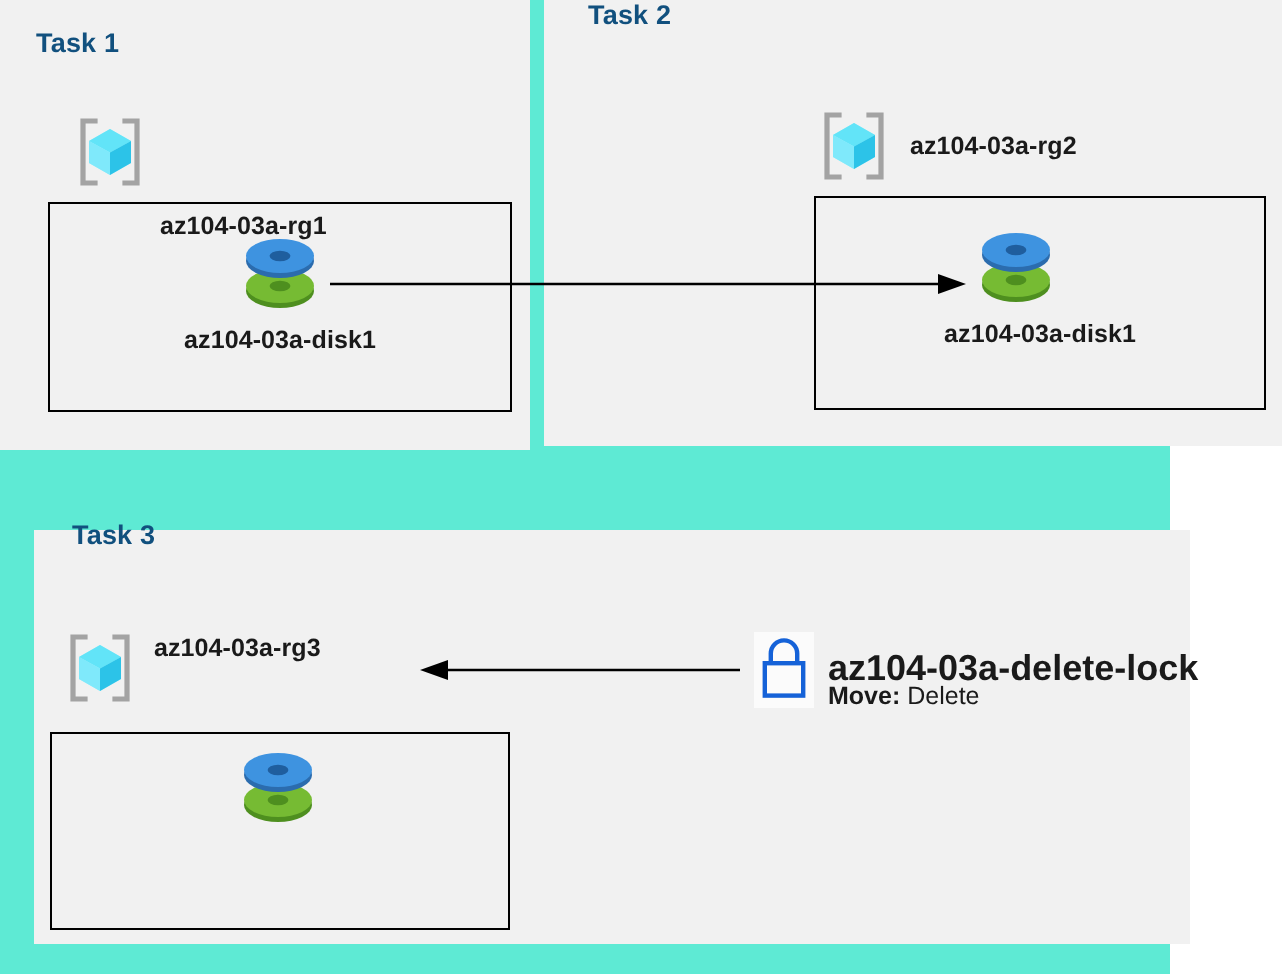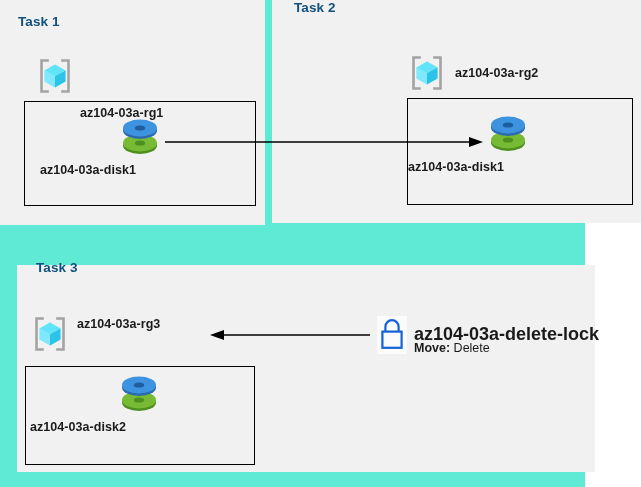--- a/index.html
+++ b/index.html
@@ -44,20 +44,21 @@
   }
   .node-label {
     position: absolute;
     color: #1a1a1a;
     font-weight: bold;
     font-size: 12.5px;
     white-space: nowrap;
     letter-spacing: 0.05px;
   }
   .node-label.centered {
+    text-align: center;
   }
   .lock-title {
     position: absolute;
     color: #1a1a1a;
     font-weight: bold;
     font-size: 18px;
     white-space: nowrap;
   }
   .lock-type {
     position: absolute;
@@ -176,21 +177,20 @@
   <div class="icon" style="left:118px; top:373px; width:42px; height:40px;">
     <svg width="42" height="40" viewBox="0 0 42 40">
       <ellipse cx="21" cy="29.5" rx="17" ry="8.5" fill="#4e8f1f"></ellipse>
       <ellipse cx="21" cy="27" rx="17" ry="8.5" fill="#76bb33"></ellipse>
       <ellipse cx="21" cy="27" rx="5.2" ry="2.6" fill="#4e8f1f"></ellipse>
       <ellipse cx="21" cy="14.5" rx="17" ry="8.5" fill="#2b6cae"></ellipse>
       <ellipse cx="21" cy="12" rx="17" ry="8.5" fill="#3e93e0"></ellipse>
       <ellipse cx="21" cy="12" rx="5.2" ry="2.6" fill="#1f5e9e"></ellipse>
     </svg>
   </div>
-  <div class="node-label centered" style="left:30px; top:420px; width:220px;">az104-03a-disk2</div>
 
   <svg class="arrow-svg" style="left:208px; top:322px;" width="162" height="26" viewBox="0 0 162 26">
     <line x1="14" y1="13" x2="162" y2="13" stroke="#000000" stroke-width="1.3"></line>
     <polygon points="2,13 16,8 16,18" fill="#000000"></polygon>
   </svg>
 
   <div class="icon" style="left:377px; top:316px; width:30px; height:38px;">
     <svg width="30" height="38" viewBox="0 0 30 38">
       <rect x="0" y="0" width="30" height="38" fill="#fbfbfb"></rect>
       <path d="M8.4 16 L8.4 10.8 A6.6 6.6 0 0 1 21.6 10.8 L21.6 16" fill="none" stroke="#1562d8" stroke-width="2.2"></path>

